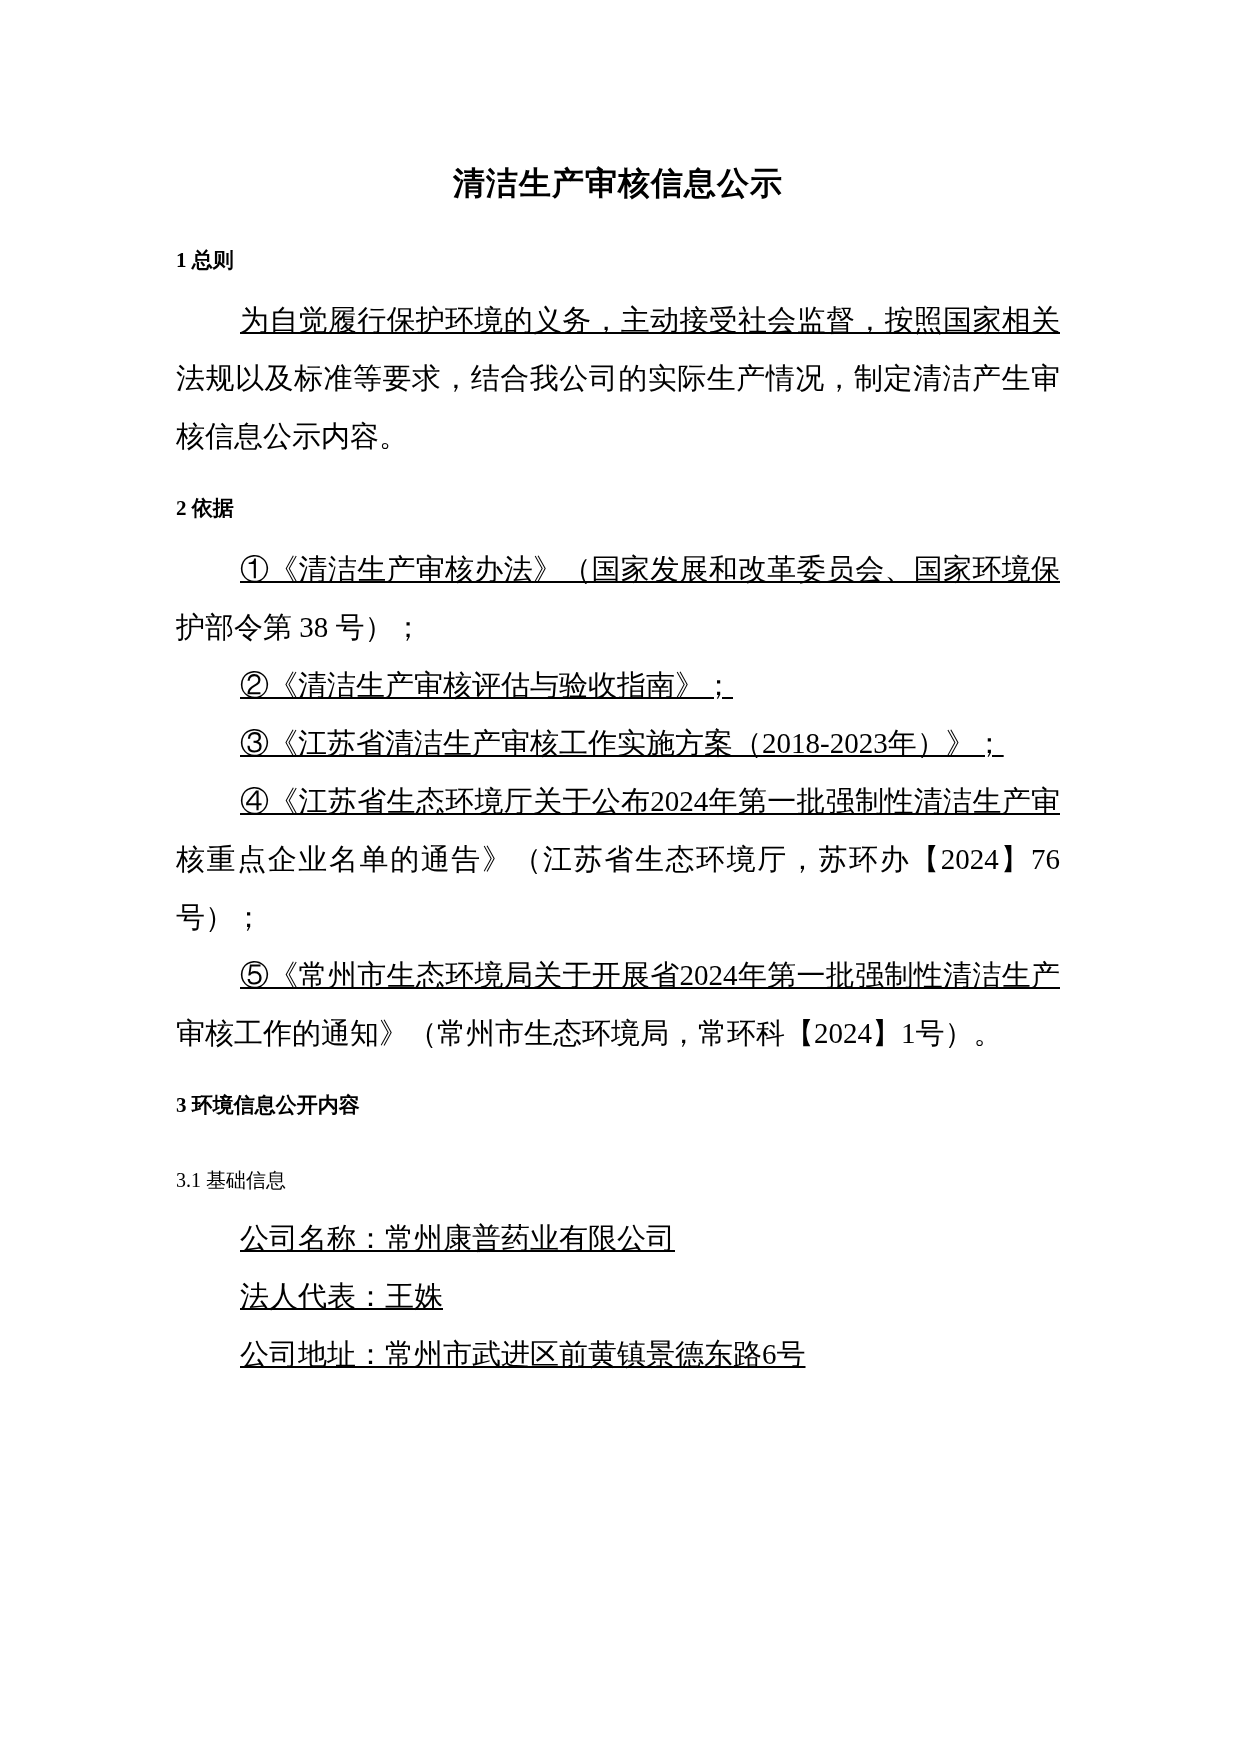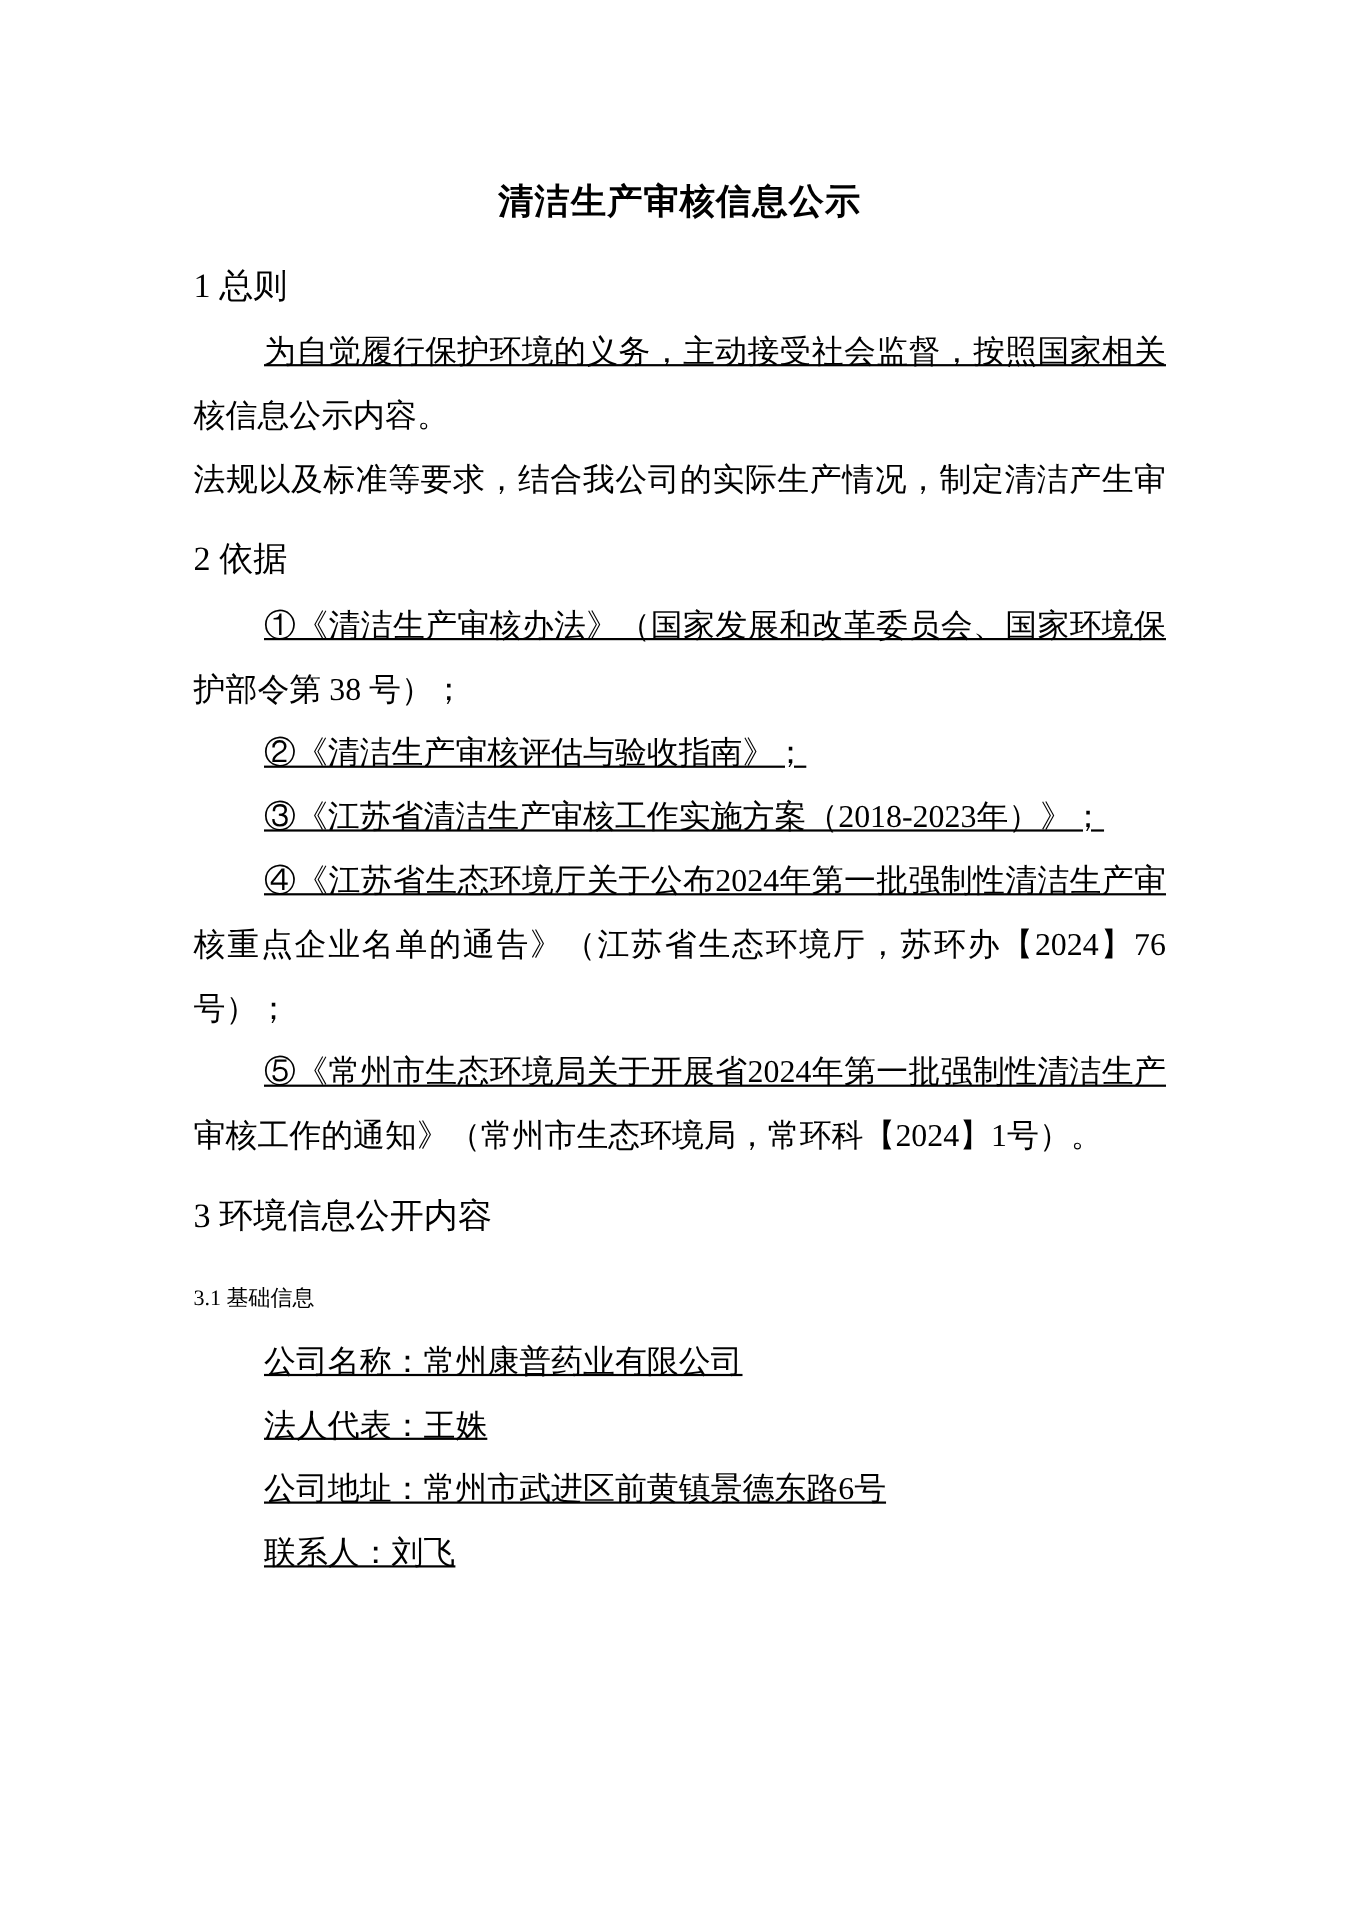--- a/index.html
+++ b/index.html
@@ -20,22 +20,22 @@
   }
   .doc-title {
     font-size: 32px;
     font-weight: 700;
     line-height: 58px;
     text-align: center;
     margin: 0;
     letter-spacing: 1px;
   }
   .h-sec {
-    font-size: 31px;
-    font-weight: 400;
+    font-size: 21px;
+    font-weight: 700;
     line-height: 58px;
     margin: 14px 0 0 0;
   }
   .h-sub {
     font-size: 20px;
     font-weight: 400;
     line-height: 58px;
     margin: 17px 0 0 0;
   }
   #heading-1 { margin-top: 19px; }
@@ -60,22 +60,22 @@
 <body>
 
 <div class="page">
 
   <h1 class="doc-title">清洁生产审核信息公示</h1>
 
   <h2 class="h-sec" id="heading-1">1 总则</h2>
 
   <div class="para" id="para-general">
     <div class="line fill indent">为自觉履行保护环境的义务，主动接受社会监督，按照国家相关</div>
+    <div class="line fill">法规以及标准等要求，结合我公司的实际生产情况，制定清洁产生审</div>
     <div class="line">核信息公示内容。</div>
-    <div class="line fill">法规以及标准等要求，结合我公司的实际生产情况，制定清洁产生审</div>
   </div>
 
   <h2 class="h-sec" id="heading-2">2 依据</h2>
 
   <div id="reference-list">
     <div class="para">
       <div class="line fill indent">①《清洁生产审核办法》（国家发展和改革委员会、国家环境保</div>
       <div class="line">护部令第 38 号）；</div>
     </div>
     <div class="para">
@@ -96,16 +96,15 @@
   </div>
 
   <h2 class="h-sec" id="heading-3">3 环境信息公开内容</h2>
 
   <h3 class="h-sub" id="heading-3-1">3.1 基础信息</h3>
 
   <div id="basic-info-fields">
     <div class="line indent">公司名称：常州康普药业有限公司</div>
     <div class="line indent">法人代表：王姝</div>
     <div class="line indent">公司地址：常州市武进区前黄镇景德东路6号</div>
-    <div class="line indent">联系人：刘飞</div>
   </div>
 
 </div>
 
 </body></html>

